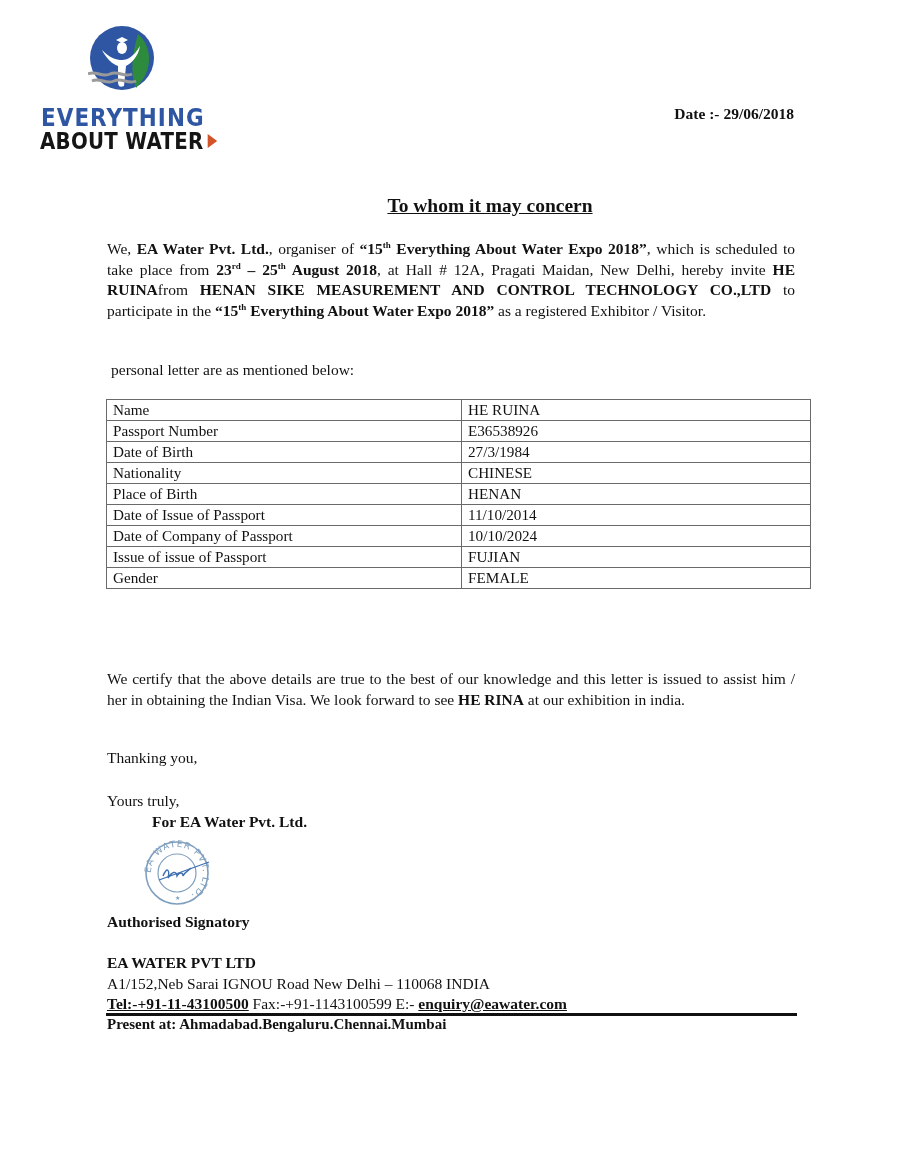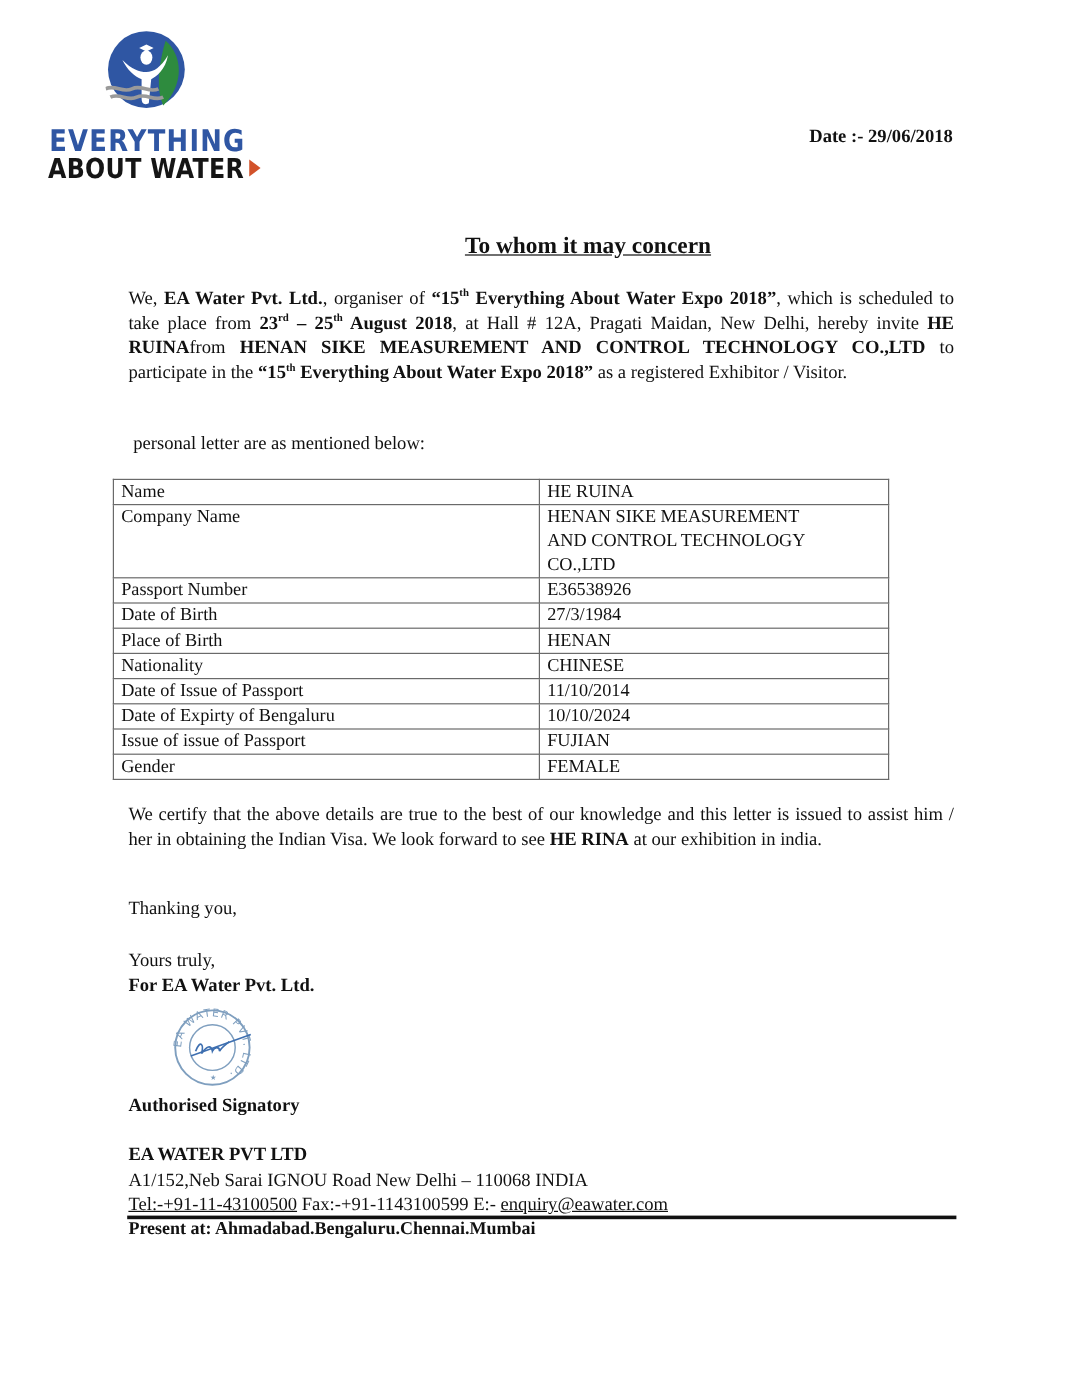--- a/index.html
+++ b/index.html
@@ -21,36 +21,36 @@
 
   .title { left:0; width:900px; top:195px; text-align:center; font-weight:bold; font-size:19.5px; text-decoration:underline;padding-left:40px; }
 
   .para { left:107px; width:688px; font-size:15.5px; line-height:20.7px; text-align:justify; }
   .para b { font-weight:bold; }
   .para sup { font-size:9px; line-height:0; }
   .intro { top:239px; }
 
   .details-lead { left:111px; top:361px; font-size:15.5px; }
 
-  table.details { position:absolute; left:94px; top:399px; width:647px; border-collapse:collapse; font-size:15.2px; }
+  table.details { position:absolute; left:106px; top:399px; width:705px; border-collapse:collapse; font-size:15.2px; }
   table.details td { border:1px solid #6a6a6a; padding:0 6px; line-height:20px; vertical-align:top; }
   table.details td.k { width:342px; }
 
   .certify { top:669px; }
   .thanks { left:107px; top:749px; font-size:15.5px; }
   .yours { left:107px; top:791px; font-size:15.5px; line-height:20.5px; }
-  .yours .b { font-weight:bold; }
+  .yours .b { font-weight:bold;margin-left:45px; }
 
   .stamp { left:137px; top:840px; width:80px; height:66px; }
 
   .auth { left:107px; top:913px; font-weight:bold; font-size:15.5px; }
 
   .footer { left:107px; top:953px; font-size:15.5px; line-height:20.5px; }
   .footer .co { font-weight:bold; }
-  .footer .u { text-decoration:underline; }
+  .footer .u { text-decoration:underline;font-weight:bold; }
   .rule { left:106px; top:1013px; width:691px; height:3px; background:#111; }
   .present { left:107px; top:1016px; font-weight:bold; font-size:15px; }
 </style>
 </head>
 <body>
 
 <div class="abs logo">
   <svg class="logo-mark" viewBox="0 0 70 72">
     <circle cx="34" cy="34" r="32" fill="#2f56a3"></circle>
     <path d="M50 10 C64 22 66 46 48 64 C42 50 44 30 50 10 Z" fill="#2e8b3e"></path>
@@ -74,45 +74,41 @@
 
 <div class="abs details-lead">personal letter are as mentioned below:</div>
 
 <table class="details">
   <tbody>
       <tr>
         <td class="k">Name</td>
         <td>HE RUINA</td>
       </tr>
   <tr>
-        <td class="k">Company Name</td>
-        <td style="padding-right:60px;">HENAN SIKE MEASUREMENT AND CONTROL TECHNOLOGY CO.,LTD</td>
-      </tr>
-  <tr>
         <td class="k">Passport Number</td>
         <td>E36538926</td>
       </tr>
   <tr>
         <td class="k">Date of Birth</td>
         <td>27/3/1984</td>
       </tr>
   <tr>
+        <td class="k">Nationality</td>
+        <td>CHINESE</td>
+      </tr>
+  <tr>
         <td class="k">Place of Birth</td>
         <td>HENAN</td>
-      </tr>
-  <tr>
-        <td class="k">Nationality</td>
-        <td>CHINESE</td>
       </tr>
   <tr>
         <td class="k">Date of Issue of Passport</td>
         <td>11/10/2014</td>
       </tr>
   <tr>
-        <td class="k">Date of Expirty of Bengaluru</td>
+        <td class="k">Date of Company of Passport</td>
         <td>10/10/2024</td>
       </tr>
   <tr>
         <td class="k">Issue of issue of Passport</td>
         <td>FUJIAN</td>
       </tr>
   <tr>
         <td class="k">Gender</td>
         <td>FEMALE</td>
       </tr>

